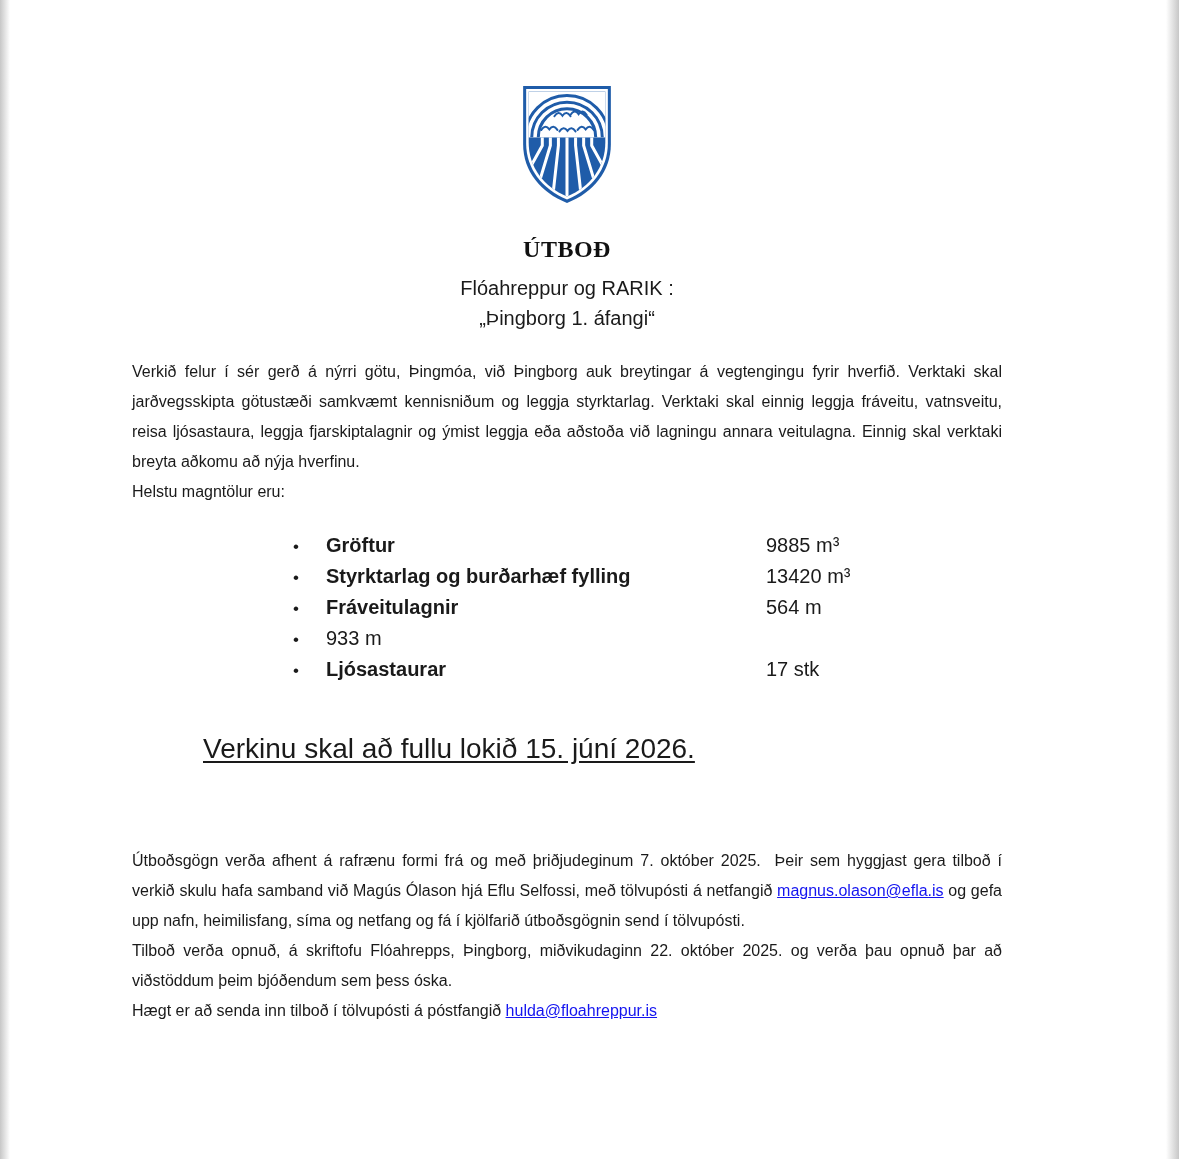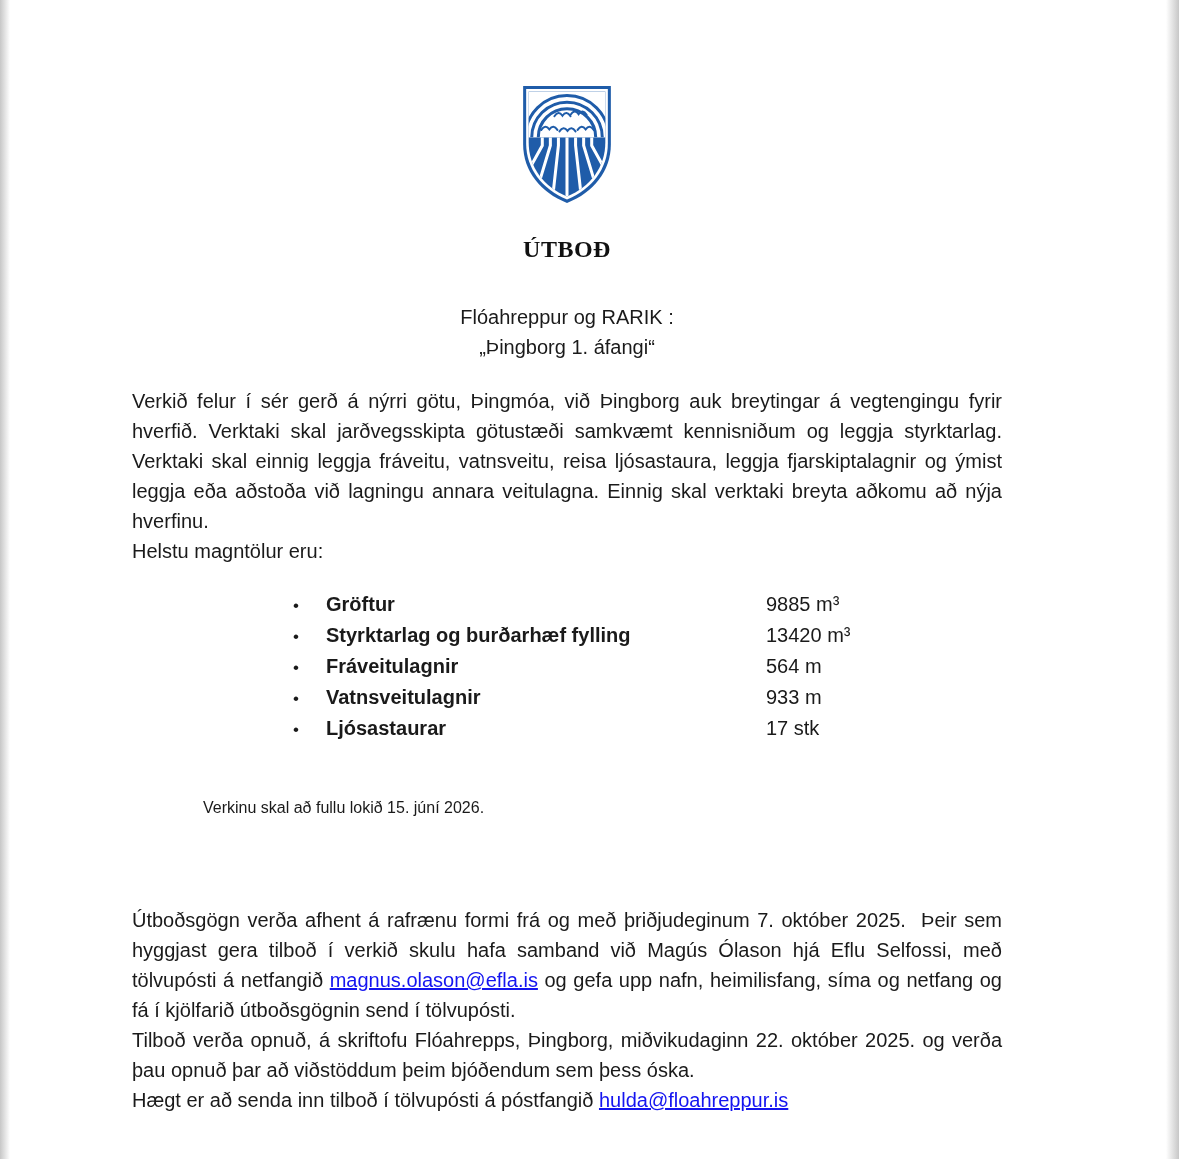--- a/index.html
+++ b/index.html
@@ -31,53 +31,54 @@
     text-align: center;
     font-family: "Liberation Serif", serif;
     font-weight: bold;
     font-size: 24px;
     line-height: 28px;
     letter-spacing: 0.5px;
     color: #111;
   }
 
   .subtitle {
-    margin-top: 39px;
+    margin-top: 10px;
     text-align: center;
     font-size: 20px;
     line-height: 30px;
     color: #1a1a1a;
   }
 
   .intro { margin-top: 24px; }
   .para {
     margin: 0;
-    font-size: 20px;
+    font-size: 16px;
     line-height: 30px;
     text-align: justify;
   }
   .para.no-justify { text-align: left; }
 
   .qty-list { margin-top: 4px; }
   .qty-row {
     display: flex;
     align-items: baseline;
     height: 31px;
     font-size: 20px;
     line-height: 31px;
     padding-left: 161px;
   }
   .qty-bullet { width: 33px; flex: none; font-size: 17px; }
   .qty-label  { width: 440px; flex: none; font-weight: bold; }
   .qty-value  { flex: none; margin-top: 19px; }
 
   .deadline {
     margin: 72px 0 0 71px;
-    font-size: 16px;
+    font-size: 28px;
     line-height: 22px;
+    text-decoration: underline;
     text-underline-offset: 3px;
   }
 
   .info-block { margin-top: 86px; }
 
   a.doc-link {
     color: #1414f0;
     text-decoration: underline;
     cursor: pointer;
   }
@@ -158,21 +159,20 @@
       <span class="qty-label">Styrktarlag og burðarhæf fylling</span>
       <span class="qty-value">13420 m³</span>
     </div>
     <div class="qty-row">
       <span class="qty-bullet">•</span>
       <span class="qty-label">Fráveitulagnir</span>
       <span class="qty-value">564 m</span>
     </div>
     <div class="qty-row">
       <span class="qty-bullet">•</span>
-      <span class="qty-label">Vatnsveitulagnir</span>
       <span class="qty-value">933 m</span>
     </div>
     <div class="qty-row">
       <span class="qty-bullet">•</span>
       <span class="qty-label">Ljósastaurar</span>
       <span class="qty-value">17 stk</span>
     </div>
   </div>
 
   <p class="deadline">Verkinu skal að fullu lokið 15. júní 2026.</p>

